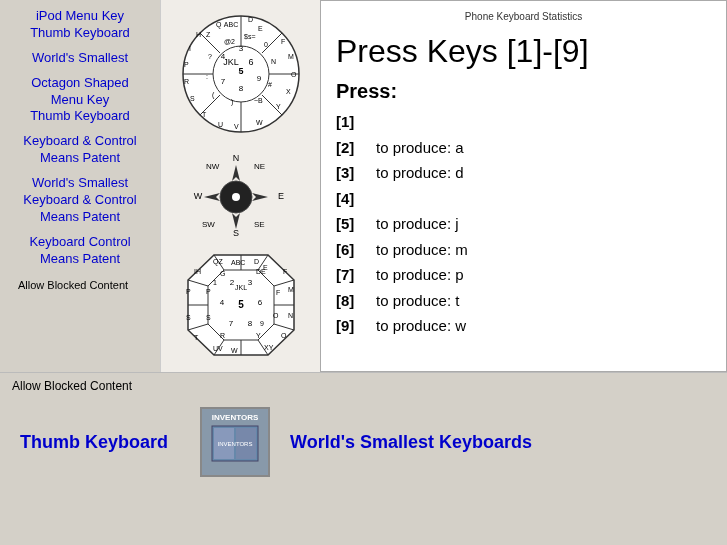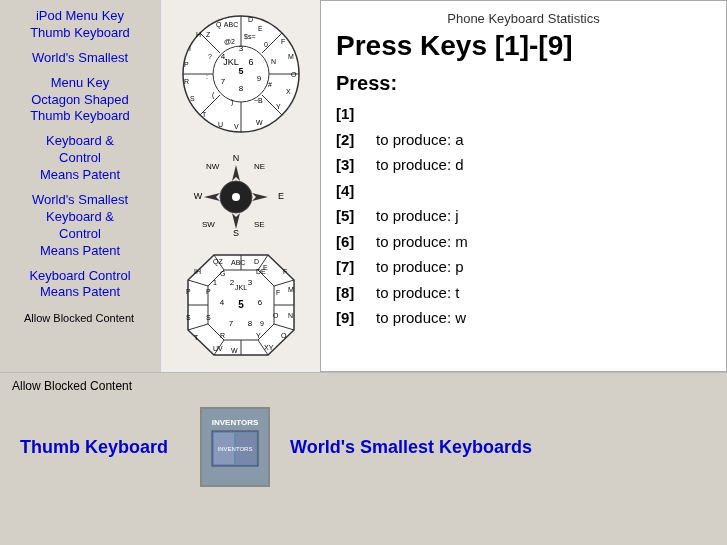--- a/index.html
+++ b/index.html
@@ -14,21 +14,21 @@
     .layout {
       display: flex;
       flex-direction: column;
     }
     .top-area {
       display: flex;
       flex-direction: row;
     }
     .sidebar {
       width: 160px;
-      padding: 8px 24px;
+      padding: 8px 18px;
       font-size: 13px;
       line-height: 1.4;
     }
     .sidebar-group {
       margin-bottom: 8px;
       text-align: center;
     }
     .sidebar a, .sidebar-link {
       color: #0000cc;
       text-decoration: none;
@@ -38,26 +38,26 @@
     }
     .main-content {
       flex: 1;
       background: #fff;
       border: 1px solid #aaa;
       padding: 10px 15px;
     }
     .main-header {
       text-align: center;
       color: #333;
-      font-size: 13px;
-      margin-bottom: 4px;
+      font-size: 10px;
+      margin-bottom: 11px;
     }
     .main-title {
-      font-size: 28px;
-      font-weight: bold;
+      font-size: 32px;
+      font-weight: normal;
       color: #000;
       margin-bottom: 10px;
     }
     .press-label {
       font-size: 20px;
       font-weight: bold;
       margin-bottom: 6px;
     }
     .key-list {
       font-size: 15px;
@@ -114,21 +114,21 @@
     }
     .footer-link {
       color: #0000cc;
       font-size: 18px;
       font-weight: bold;
       text-decoration: none;
       min-width: 160px;
     }
     .footer-img-box {
       width: 70px;
-      height: 80px;
+      height: 70px;
       border: 2px solid #888;
       background: #8899aa;
       display: flex;
       align-items: center;
       justify-content: center;
       overflow: hidden;
       position: relative;
       margin: 0 20px;
     }
     .footer-img-inner {
@@ -152,22 +152,22 @@
 
     <div class="sidebar">
       <div class="sidebar-group">
         <a href="#">iPod Menu Key</a>
         <a href="#">Thumb Keyboard</a>
       </div>
       <div class="sidebar-group">
         <a href="#">World's Smallest</a>
       </div>
       <div class="sidebar-group">
+        <a href="#">Octagon Shaped</a>
         <a href="#">Menu Key</a>
-        <a href="#">Octagon Shaped</a>
         <a href="#">Thumb Keyboard</a>
       </div>
       <div class="sidebar-group">
         <a href="#">Keyboard &amp; Control</a>
         <a href="#">Means Patent</a>
       </div>
       <div class="sidebar-group">
         <a href="#">World's Smallest</a>
         <a href="#">Keyboard &amp; Control</a>
         <a href="#">Means Patent</a>

